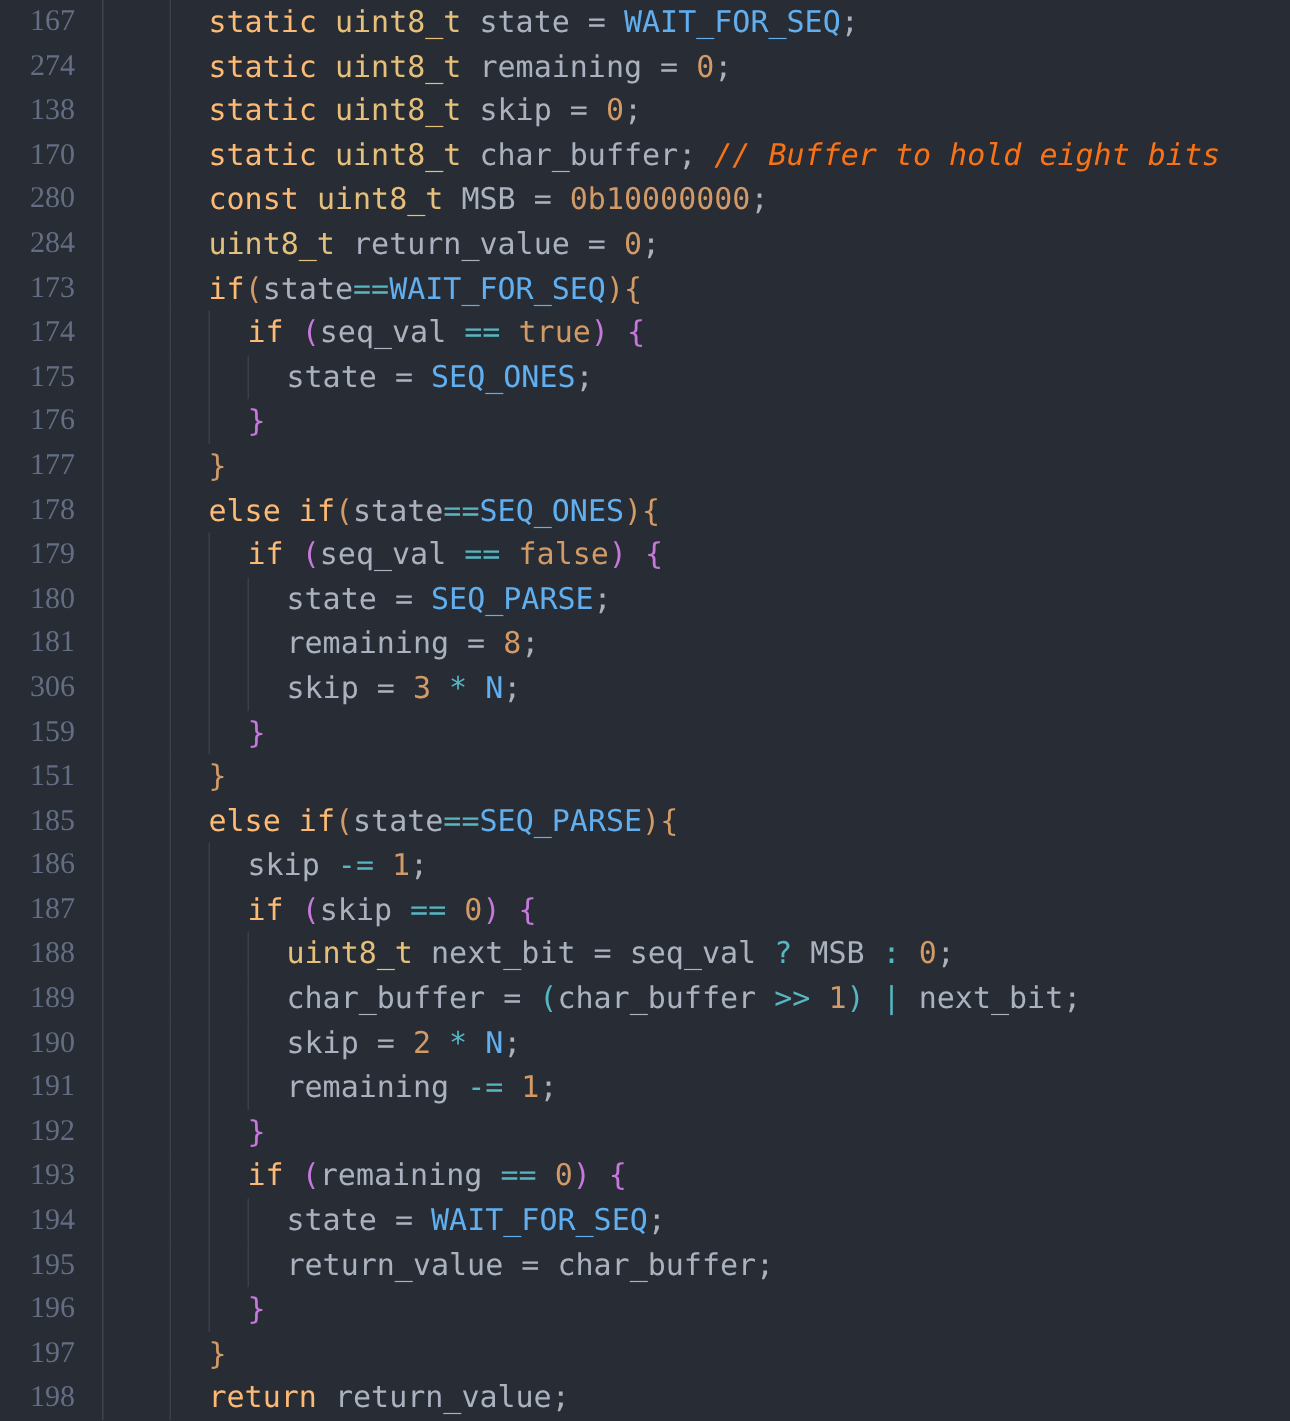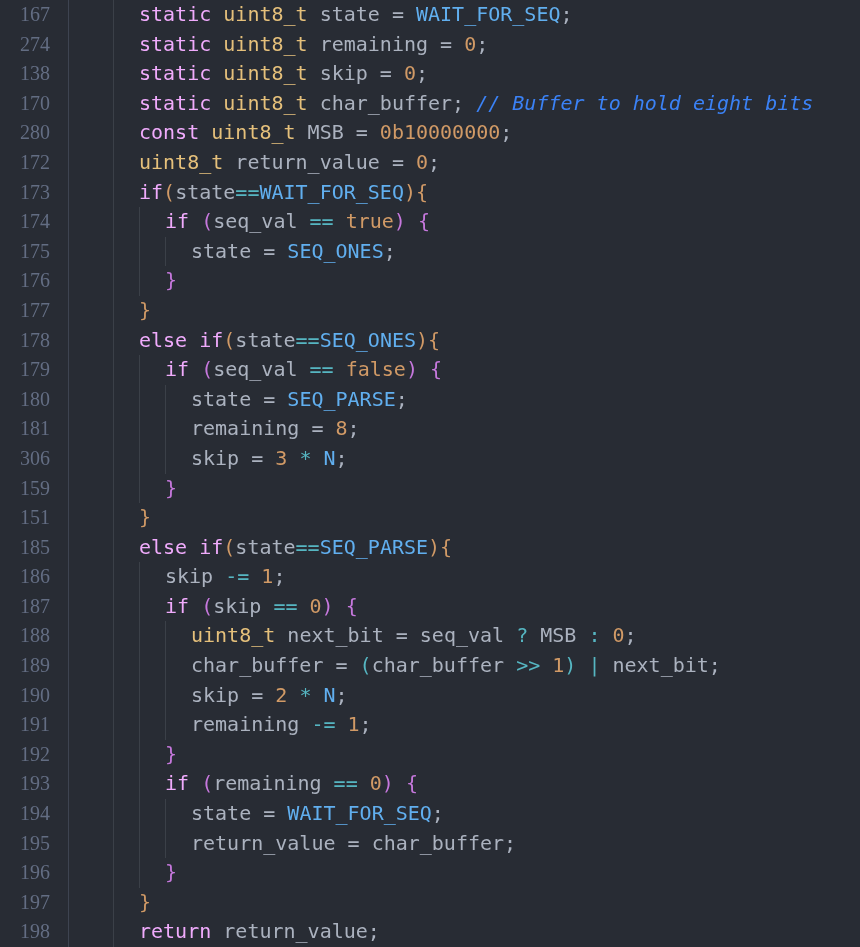--- a/index.html
+++ b/index.html
@@ -38,42 +38,42 @@
     height: 29.6px;
     position: relative;
   }
   .indent-guide {
     border-left: 1px solid #3b4048;
     position: absolute;
     top: 0;
     bottom: 0;
   }
   
-  .kw   { color: #f0abfc; } 
+  .kw   { color: #fdba74; } 
   .type { color: #e5c07b; } 
   .cyan { color: #56b6c2; } 
   .num  { color: #d19a66; } 
   .const{ color: #61afef; }
-  .cmt  { color: #3b82f6; font-style: italic; }
+  .cmt  { color: #f97316; font-style: italic; }
   .brkt { color: #d19a66; } 
   .brkt2{ color: #c678dd; } 
   .brkt3{ color: #56b6c2; } 
   .txt  { color: #abb2bf; }
 </style>
 </head>
 <body>
 
 <div class="editor">
   <div class="gutter" id="gutter">
       <div>167</div>
       <div>274</div>
       <div>138</div>
       <div>170</div>
       <div>280</div>
-      <div>172</div>
+      <div>284</div>
       <div>173</div>
       <div>174</div>
       <div>175</div>
       <div>176</div>
       <div>177</div>
       <div>178</div>
       <div>179</div>
       <div>180</div>
       <div>181</div>
       <div>306</div>

